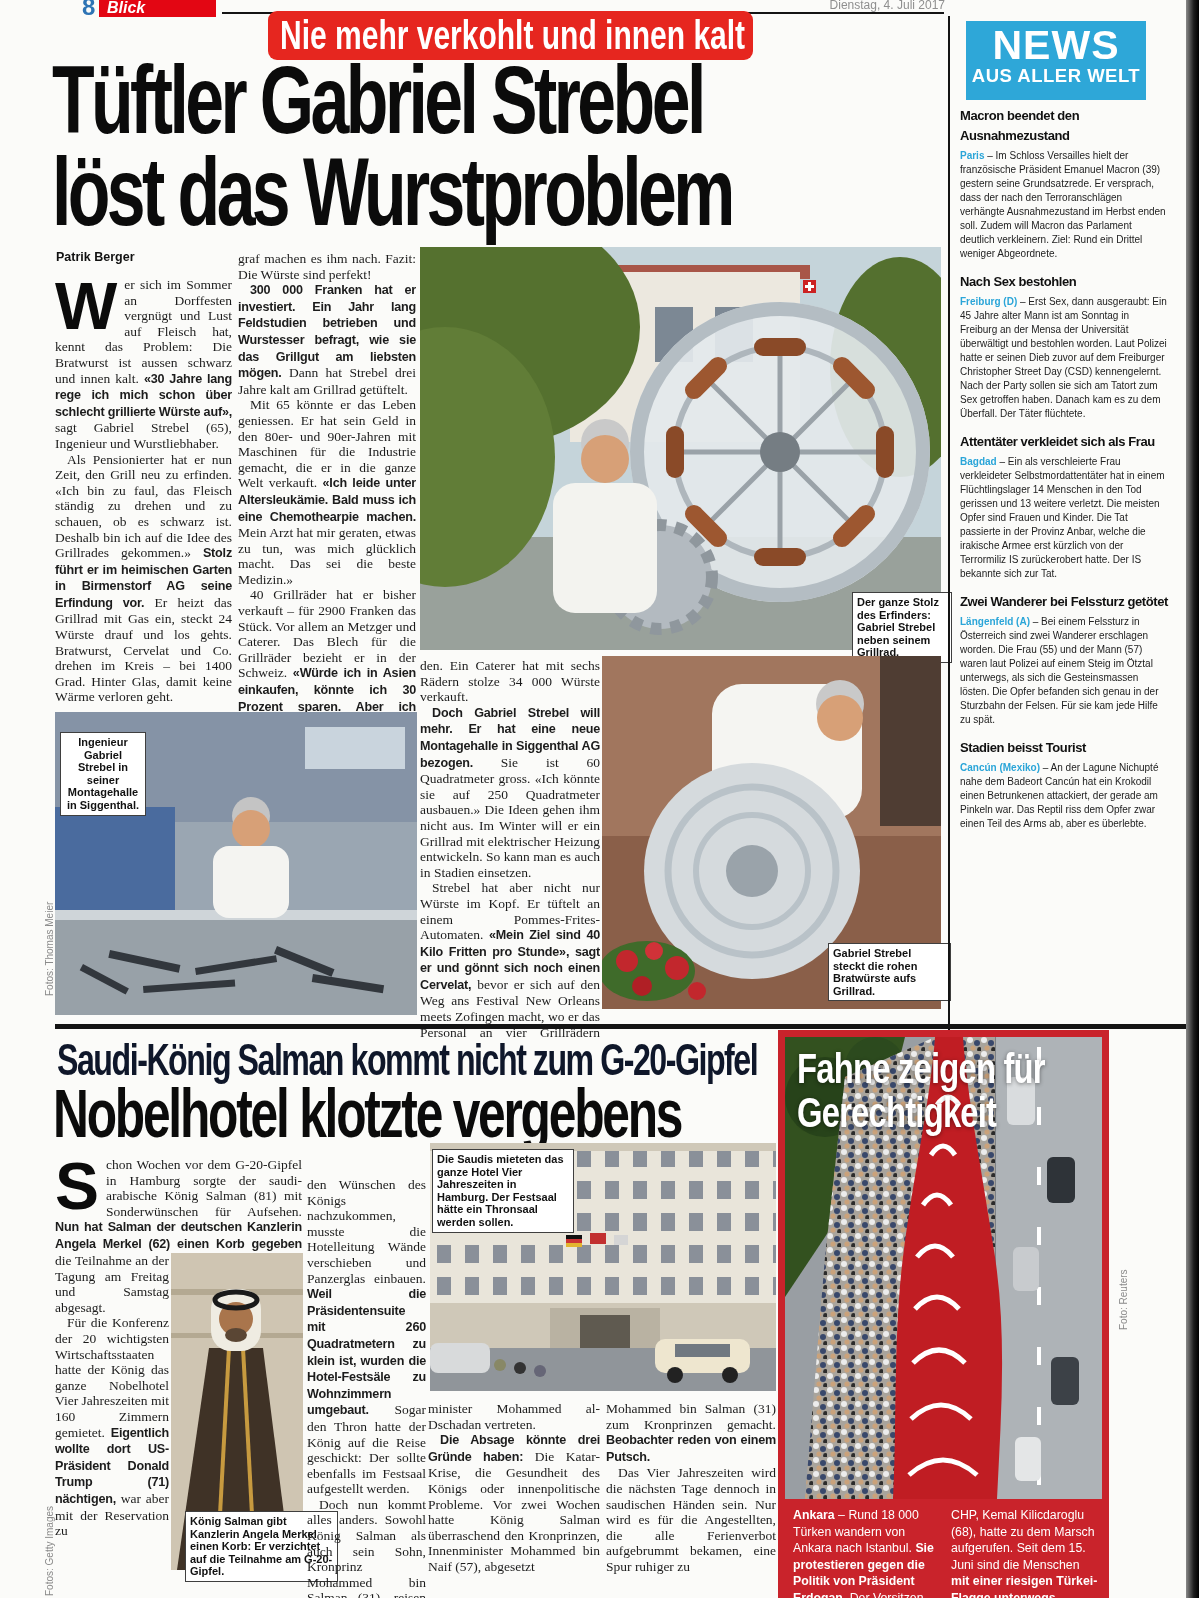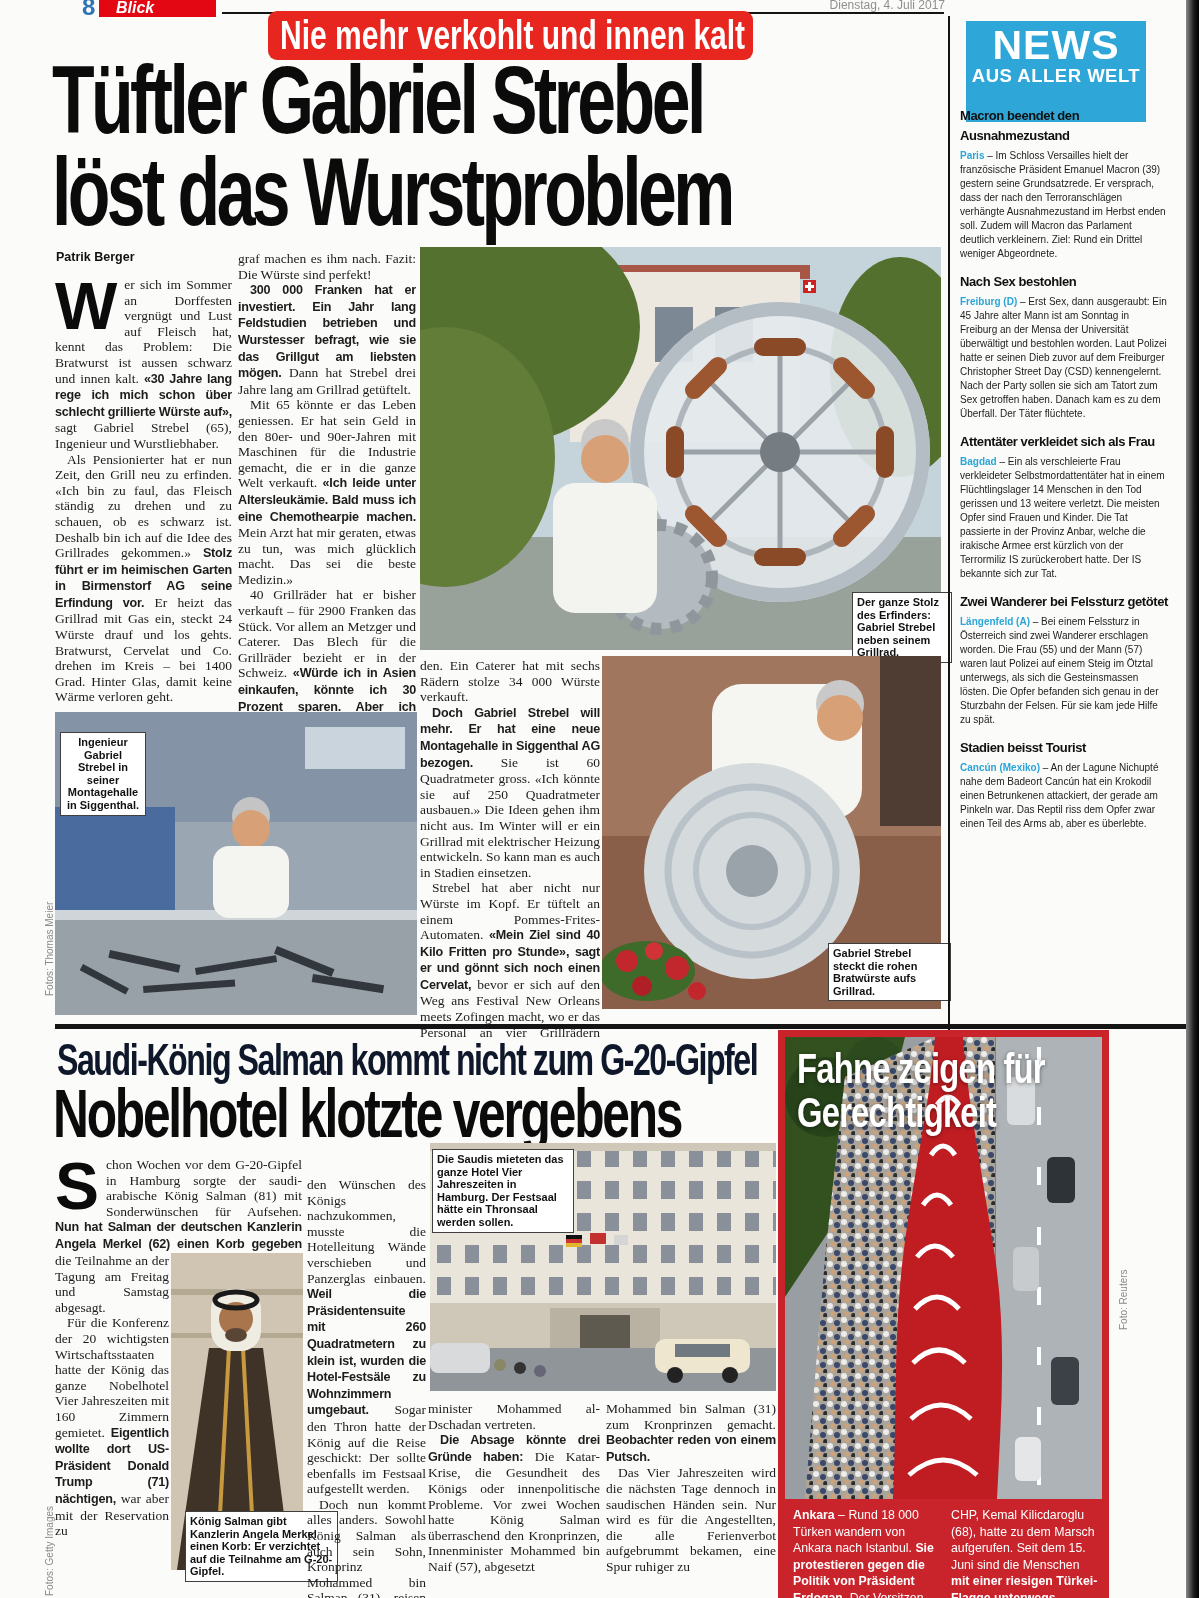--- a/index.html
+++ b/index.html
@@ -55,21 +55,21 @@
   .photo svg{display:block;width:100%;height:100%;}
   .rule{position:absolute;background:#141414;}
 </style>
 </head>
 <body>
 
 <div id="page">
 
   <div class="abs" style="left:82px;top:-7px;font-family:'Liberation Sans',sans-serif;font-weight:bold;font-size:24px;color:#2e74b5;">8</div>
   <div class="abs" style="left:99px;top:0;width:117px;height:17px;background:#e30613;overflow:hidden;">
-    <span style="display:block;color:#fff;font-family:'Liberation Sans',sans-serif;font-weight:bold;font-style:italic;font-size:16px;line-height:15px;padding-left:17px;">Blick</span>
+    <span style="display:block;color:#fff;font-family:'Liberation Sans',sans-serif;font-weight:bold;font-style:italic;font-size:16px;line-height:15px;padding-left:8px;">Blick</span>
   </div>
   <div class="rule" style="left:222px;top:12px;width:722px;height:2px;"></div>
   <div class="abs" style="left:800px;top:-2px;width:145px;text-align:right;font-family:'Liberation Sans',sans-serif;font-size:12px;color:#8f8f8f;">Dienstag, 4. Juli 2017</div>
 
   <div class="abs banner" style="left:268px;top:11px;width:473px;height:49px;border-radius:9px;">
     <span class="cond">Nie mehr verkohlt und innen kalt</span>
   </div>
 
   <div class="abs mainhead" style="left:52px;top:54px;">
     <span class="cond">Tüftler Gabriel Strebel</span>
@@ -81,21 +81,21 @@
   <div class="abs byline" style="left:56px;top:250px;">Patrik Berger</div>
 
   <div class="abs serifcol" style="left:55px;top:277px;width:177px;height:430px;">
     <p><span class="dropcap">W</span><span>er sich im Sommer an Dorffesten vergnügt und Lust auf Fleisch hat, kennt das Problem: Die Bratwurst ist aussen schwarz und innen kalt. </span><span class="lead">«30 Jahre lang rege ich mich schon über schlecht grillierte Würste auf»,</span><span> sagt Gabriel Strebel (65), Ingenieur und Wurstliebhaber.</span></p>
     <p><span>Als Pensionierter hat er nun Zeit, den Grill neu zu erfinden. «Ich bin zu faul, das Fleisch ständig zu drehen und zu schauen, ob es schwarz ist. Deshalb bin ich auf die Idee des Grillrades gekommen.» </span><span class="lead">Stolz führt er im heimischen Garten in Birmenstorf AG seine Erfindung vor.</span><span> Er heizt das Grillrad mit Gas ein, steckt 24 Würste drauf und los gehts. Bratwurst, Cervelat und Co. drehen im Kreis – bei 1400 Grad. Hinter Glas, damit keine Wärme verloren geht.</span></p>
     <p>«Nach exakt fünf Minuten und 20 Sekunden sind die Bratwürste perfekt», hat Strebel berechnet. Er nimmt eine Wurst vom Rad und beisst herzhaft rein. BLICK-Reporter und -Foto-</p>
   </div>
 
   <div class="abs serifcol" style="left:238px;top:251px;width:178px;height:478px;">
     <p>graf machen es ihm nach. Fazit: Die Würste sind perfekt!</p>
-    <p><span class="lead">300 000 Franken hat er investiert. Ein Jahr lang Feldstudien betrieben und Wurstesser befragt, wie sie das Grillgut am liebsten mögen.</span><span> Dann hat Strebel drei Jahre lang am Grillrad getüftelt.</span></p>
+    <p><span class="lead">300 000 Franken hat er investiert. Ein Jahr lang Feldstudien betrieben und Wurstesser befragt, wie sie das Grillgut am liebsten mögen.</span><span> Dann hat Strebel drei Jahre kalt am Grillrad getüftelt.</span></p>
     <p><span>Mit 65 könnte er das Leben geniessen. Er hat sein Geld in den 80er- und 90er-Jahren mit Maschinen für die Industrie gemacht, die er in die ganze Welt verkauft. </span><span class="lead">«Ich leide unter Altersleukämie. Bald muss ich eine Chemothearpie machen.</span><span> Mein Arzt hat mir geraten, etwas zu tun, was mich glücklich macht. Das sei die beste Medizin.»</span></p>
     <p><span>40 Grillräder hat er bisher verkauft – für 2900 Franken das Stück. Vor allem an Metzger und Caterer. Das Blech für die Grillräder bezieht er in der Schweiz. </span><span class="lead">«Würde ich in Asien einkaufen, könnte ich 30 Prozent sparen. Aber ich möchte, dass meine Kollegen hier Arbeit haben.»</span></p>
 
   </div>
 
   <div class="photo" style="left:420px;top:247px;width:521px;height:403px;">
     <svg viewBox="0 0 521 403" preserveAspectRatio="none">
       <rect width="521" height="403" fill="#c5d4da"></rect>
       <rect y="290" width="521" height="113" fill="#99a19b"></rect>
       <rect x="140" y="18" width="250" height="14" fill="#a85648"></rect>
@@ -198,21 +198,21 @@
           <circle cx="40" cy="330" r="10" fill="#b01f25"></circle>
         <circle cx="95" cy="335" r="9" fill="#c2272d"></circle>
       </g>
     </svg>
   </div>
   <div class="caption" style="left:829px;top:944px;width:113px;">Gabriel Strebel steckt die rohen Bratwürste aufs Grillrad.</div>
 
   <div class="credit" style="left:44px;top:996px;">Fotos: Thomas Meier</div>
 
   <div class="rule" style="left:948px;top:16px;width:2px;height:1014px;"></div>
-  <div class="abs news-box" style="left:966px;top:21px;width:180px;height:101px;">
+  <div class="abs news-box" style="left:966px;top:21px;width:180px;height:79px;">
     <div class="news-title">NEWS</div>
     <div class="news-sub">AUS ALLER WELT</div>
   </div>
   <div class="abs" style="left:960px;top:106px;width:208px;">
     <div class="sb-item">
       <div class="sb-head">Macron beendet den Ausnahmezustand</div>
       <div class="sb-body"><span class="sb-city">Paris</span><span> – Im Schloss Versailles hielt der französische Präsident Emanuel Macron (39) gestern seine Grundsatzrede. Er versprach, dass der nach den Terroranschlägen verhängte Ausnahmezustand im Herbst enden soll. Zudem will Macron das Parlament deutlich verkleinern. Ziel: Rund ein Drittel weniger Abgeordnete.</span></div>
     </div>
     <div class="sb-item">
       <div class="sb-head">Nach Sex bestohlen</div>

